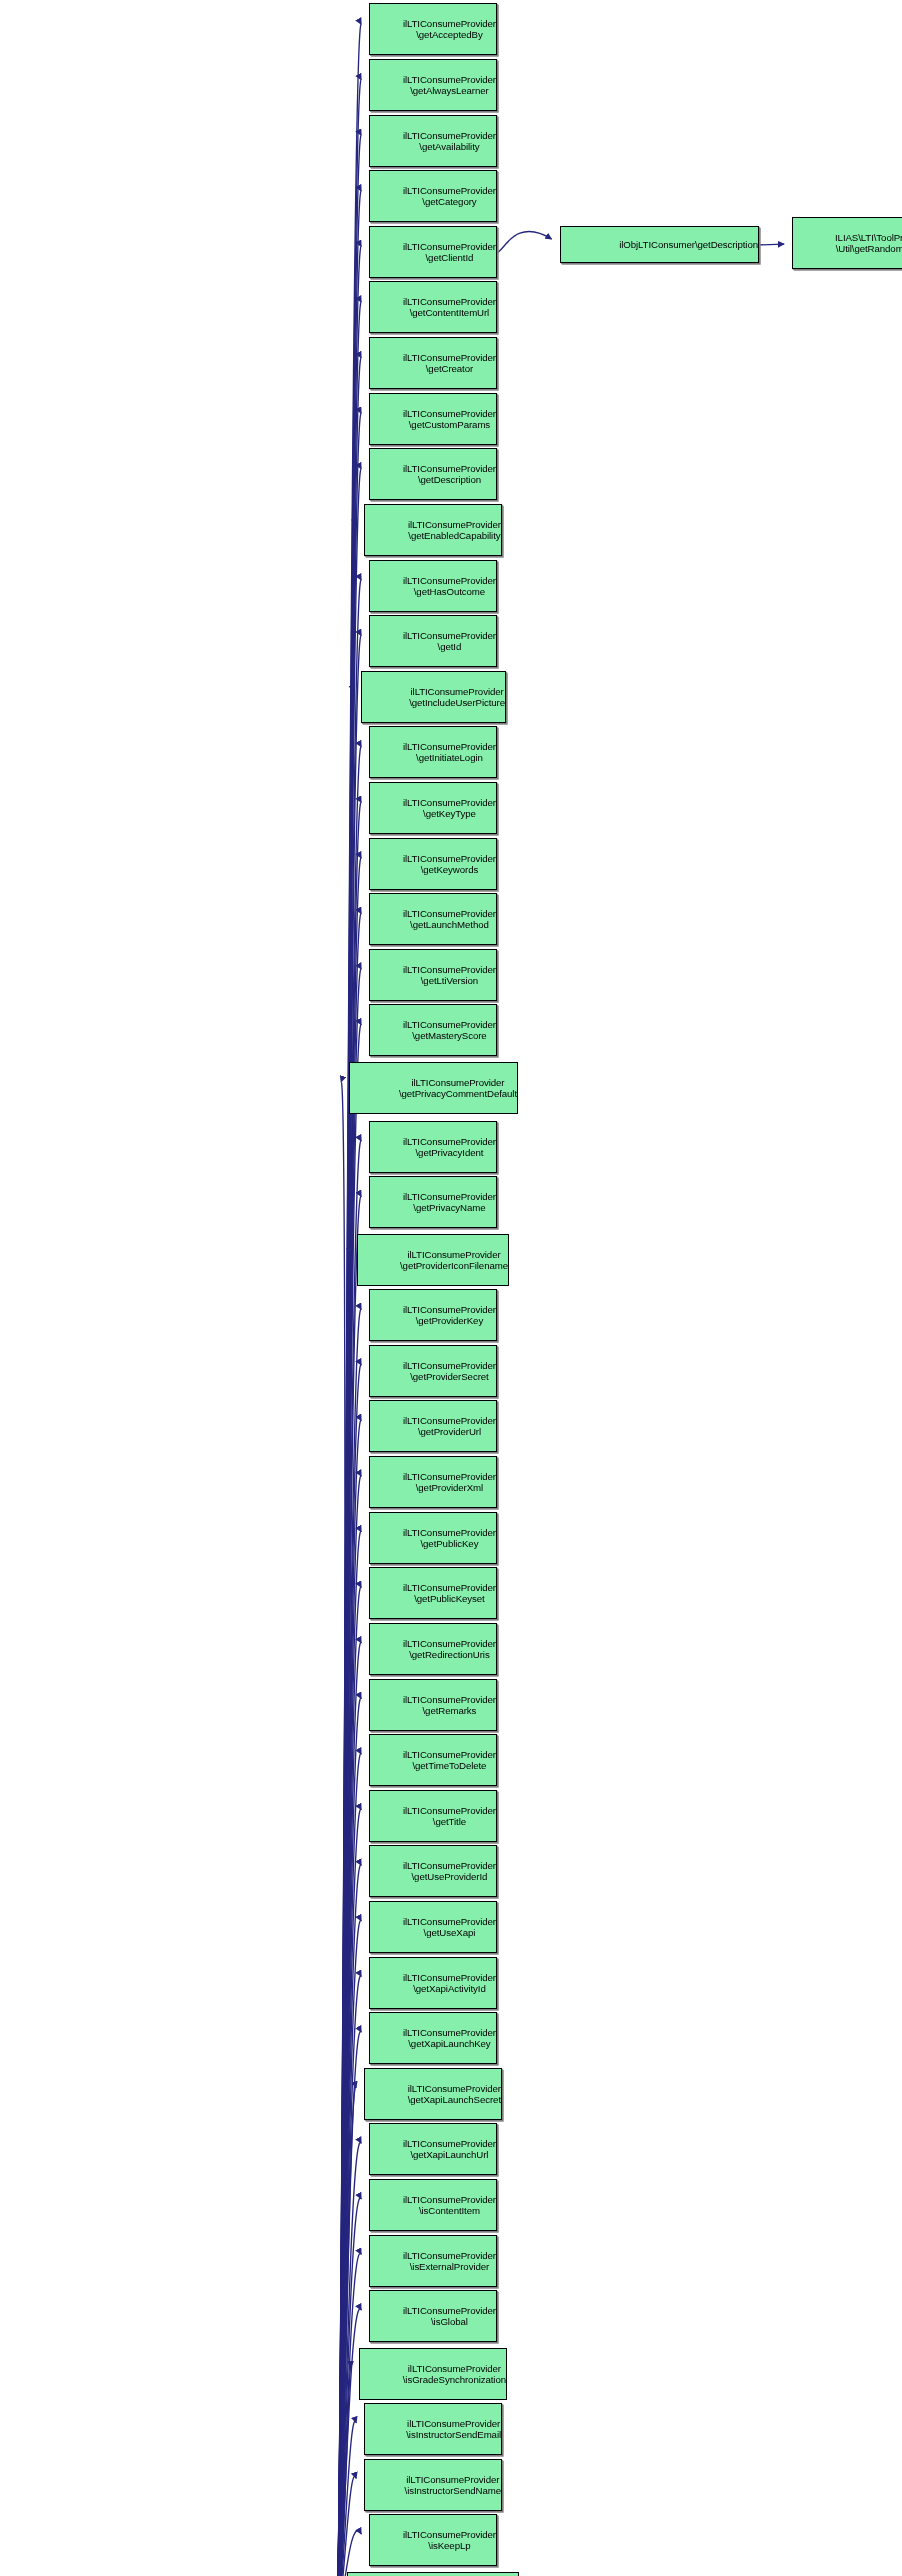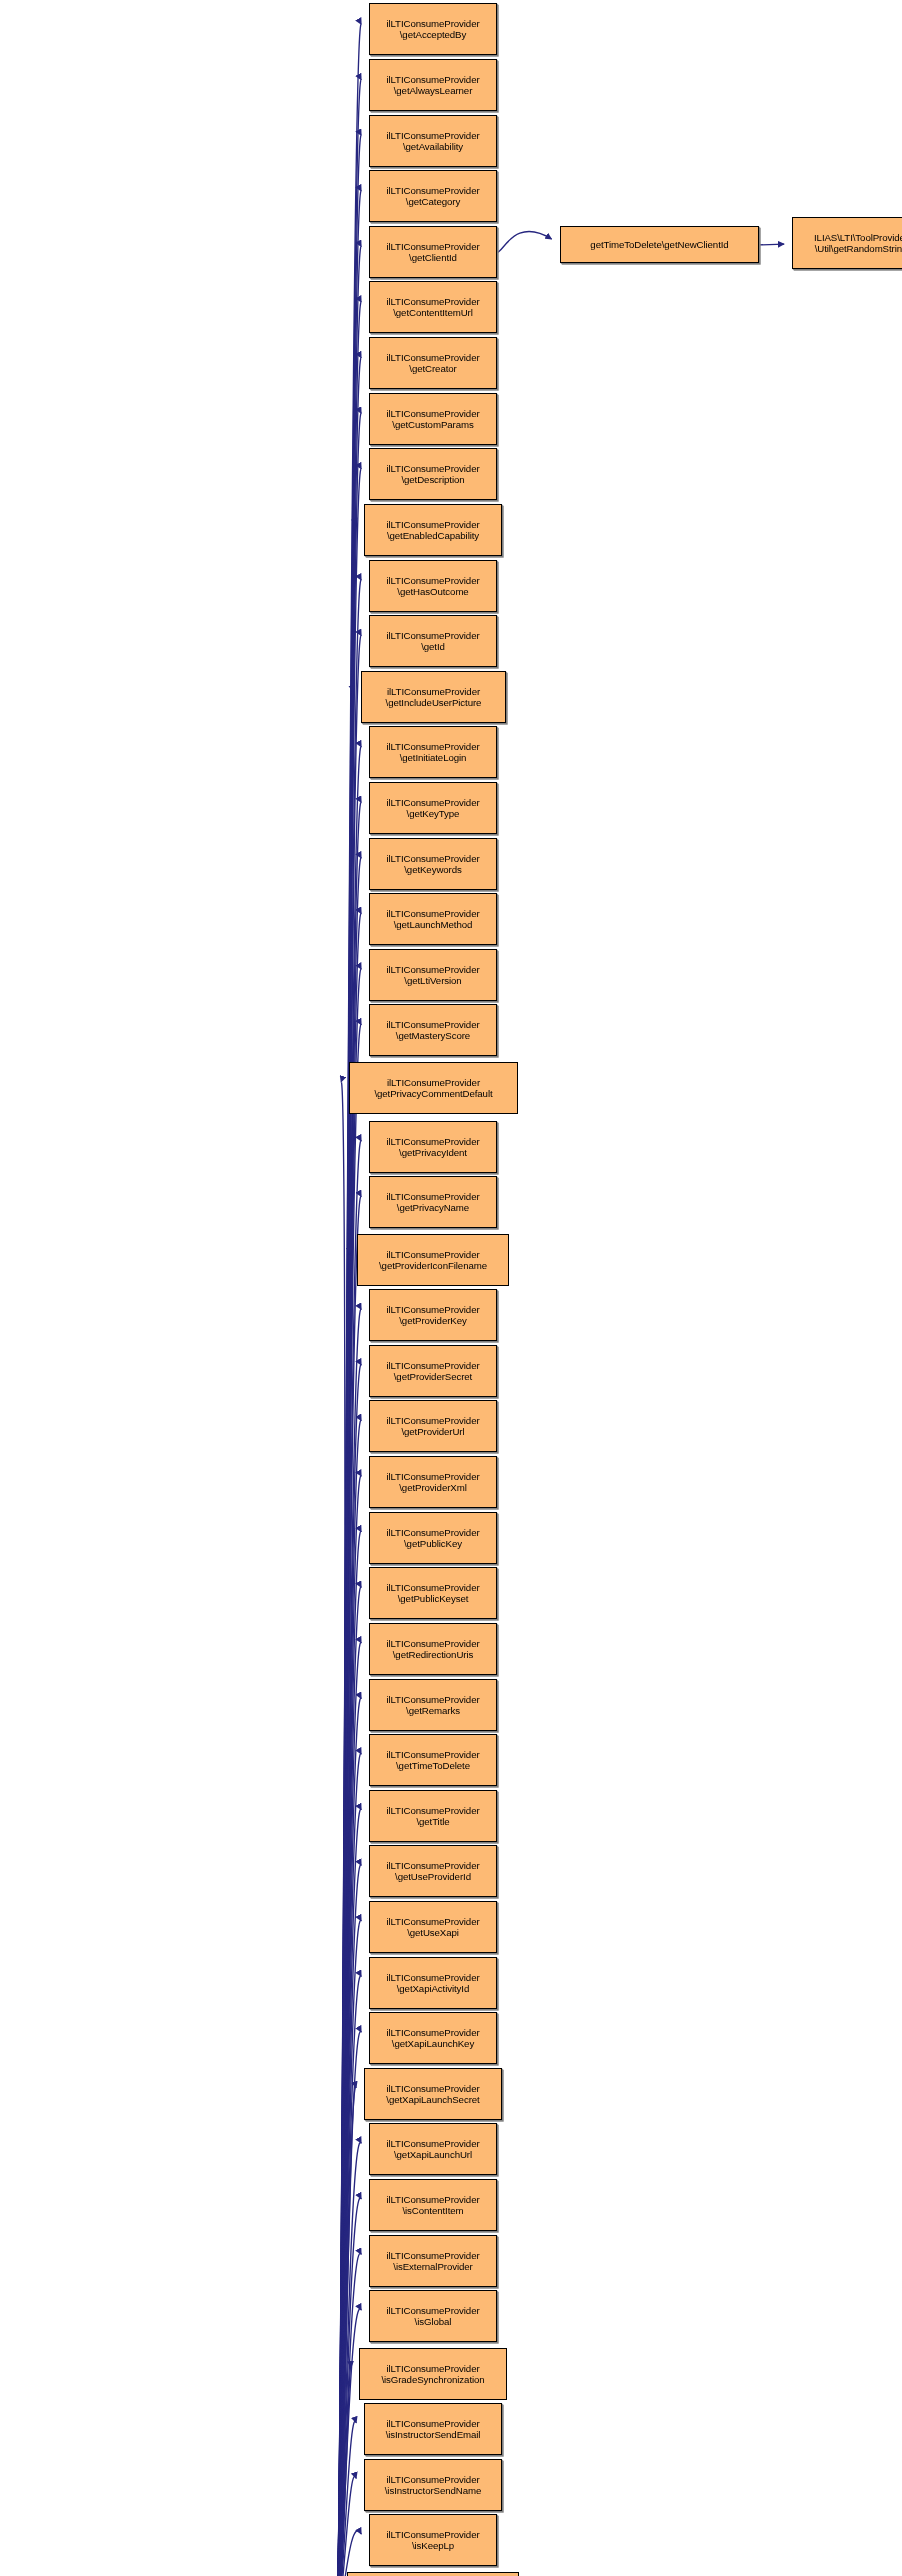--- a/index.html
+++ b/index.html
@@ -2,26 +2,26 @@
 <html style="font-size:13.5px"><head>
 <meta charset="utf-8">
 <style>
   html,body{margin:0;padding:0;background:#ffffff;}
   body{font-family:"Liberation Sans","DejaVu Sans",sans-serif;}
   #canvas{position:relative;width:902px;height:2576px;background:#ffffff;overflow:hidden;}
   svg#edges{position:absolute;left:0;top:0;width:902px;height:2576px;pointer-events:none;}
   .node{
     position:absolute;
     box-sizing:border-box;
-    background:#fdba74;
+    background:#86efac;
     border:0.8px solid #000000;
     box-shadow:0.8px 0.8px 0 0 #808080, 1.7px 1.7px 0 0 #808080;
     display:flex;
     align-items:center;
-    justify-content:center;
+    justify-content:flex-end;
     text-align:center;
     font-size:9.7px;
     line-height:11.5px;
     color:#000000;
     letter-spacing:-0.1px;
     white-space:pre;
   }
   .node.flat{box-shadow:none;border:0.8px solid #000000;}
   .node .lbl{display:block;}
 </style>
@@ -176,18 +176,18 @@
 \isGlobal</span></div>
       <div class="node flat" style="left: 359px; top: 2348px; width: 148px; height: 52px;"><span class="lbl">ilLTIConsumeProvider
 \isGradeSynchronization</span></div>
       <div class="node" style="left: 364px; top: 2403px; width: 138px; height: 52px;"><span class="lbl">ilLTIConsumeProvider
 \isInstructorSendEmail</span></div>
       <div class="node" style="left: 364px; top: 2459px; width: 138px; height: 52px;"><span class="lbl">ilLTIConsumeProvider
 \isInstructorSendName</span></div>
       <div class="node" style="left: 369px; top: 2514px; width: 128px; height: 52px;"><span class="lbl">ilLTIConsumeProvider
 \isKeepLp</span></div>
       <div class="node flat" style="left: 347px; top: 2572px; width: 172px; height: 52px;"></div>
-      <div class="node" style="left: 560px; top: 226px; width: 199px; height: 37px;"><span class="lbl">getTimeToDelete\getNewClientId</span></div>
+      <div class="node" style="left: 560px; top: 226px; width: 199px; height: 37px;"><span class="lbl">ilObjLTIConsumer\getDescription</span></div>
       <div class="node" style="left: 792px; top: 217px; width: 138px; height: 52px;"><span class="lbl">ILIAS\LTI\ToolProvider
 \Util\getRandomString</span></div>
     </div>
 </div>
 
 
 </body></html>

